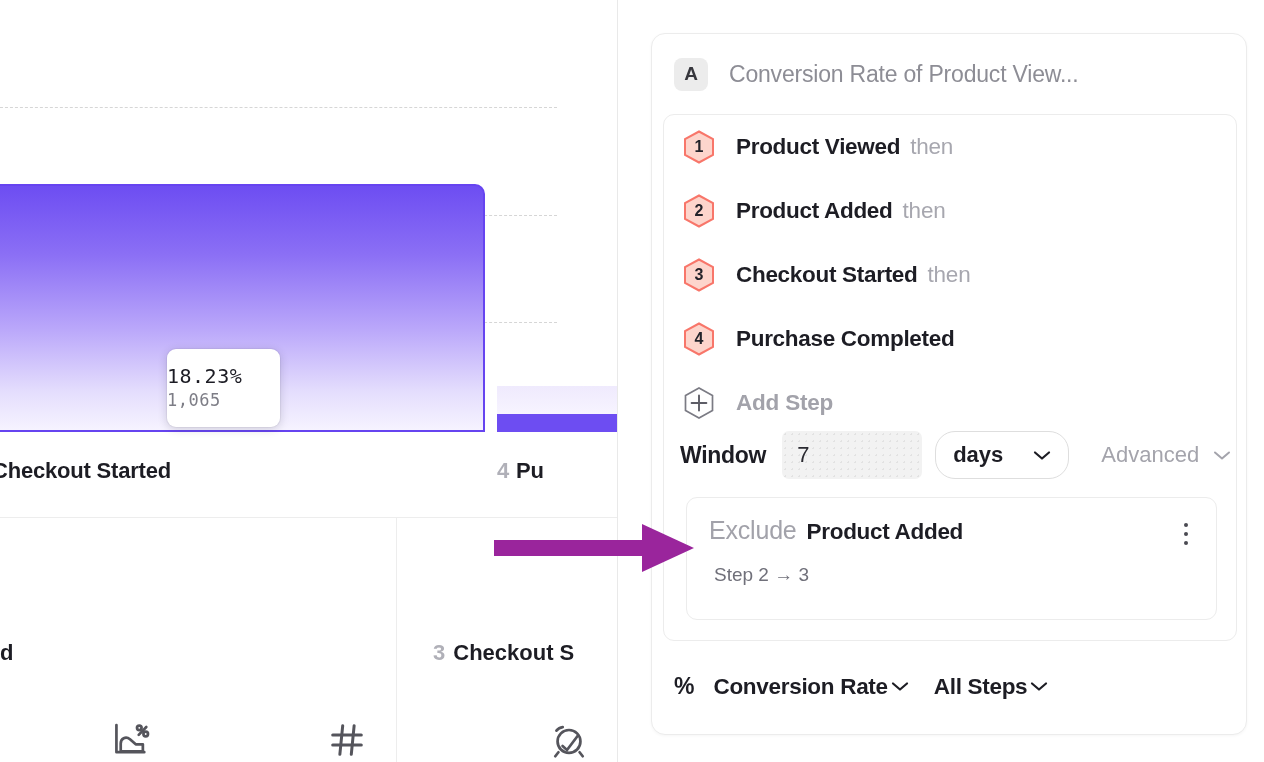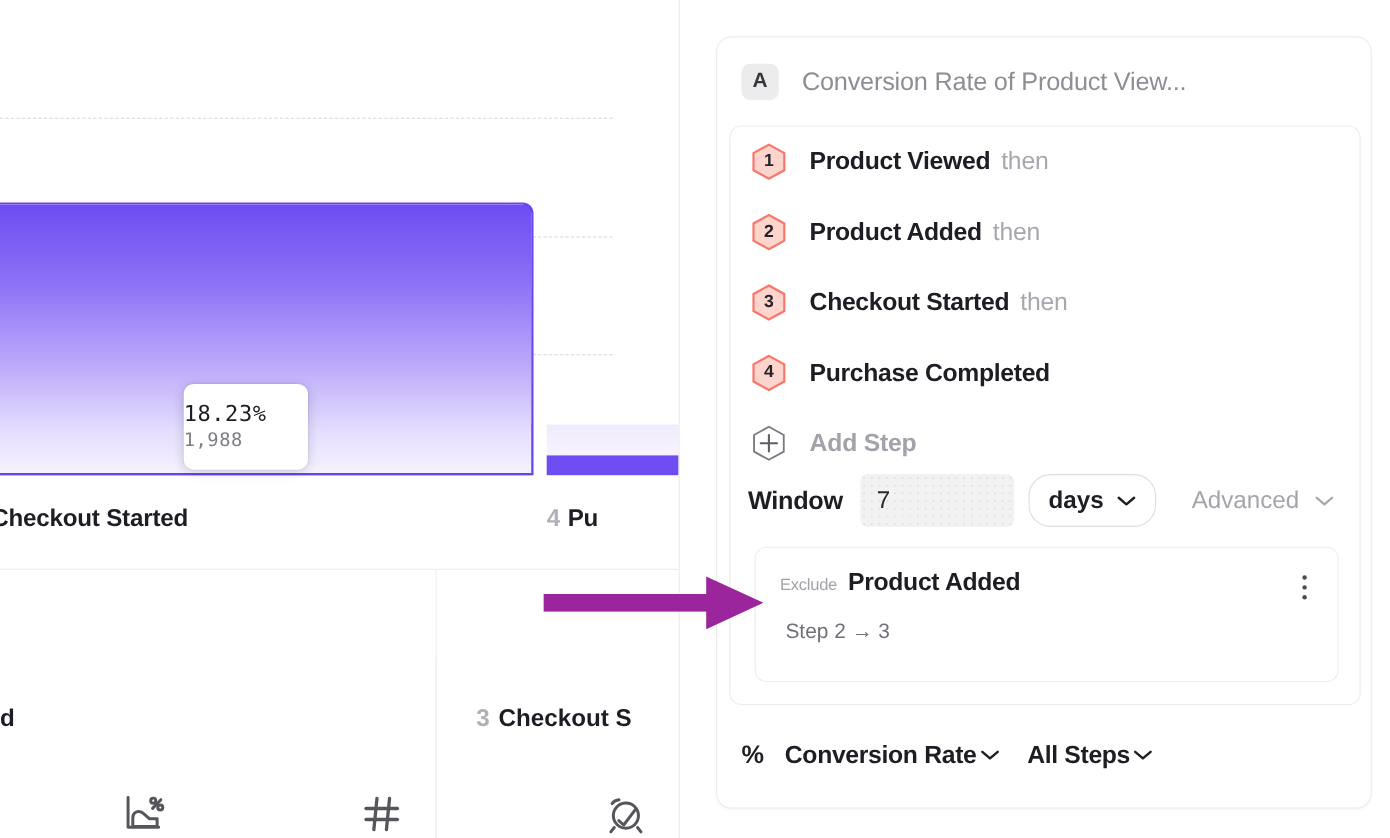--- a/index.html
+++ b/index.html
@@ -137,34 +137,34 @@
     margin-left:16px; width:140px; height:48px; border-radius:7px;
     background:#f2f2f2;
     background-image:radial-gradient(#e2e2e2 1px, transparent 1px);
     background-size:7px 7px;
     display:flex; align-items:center; padding:0 15px;
     font-size:22px; color:#2a2a31; border:none;
   }
   .unit-select {
     margin-left:13px; height:48px; min-width:110px; border:1px solid #dedede;
     border-radius:20px; background:#fff; display:flex; align-items:center;
-    justify-content:center; gap:12px; padding:0 17px;
+    justify-content:center; gap:30px; padding:0 17px;
     font-size:22px; font-weight:700; color:#1d1d24;
   }
   .advanced-btn {
     margin-left:32px; height:48px; display:flex; align-items:center; gap:14px;
     font-size:22px; color:#a4a4ac; font-weight:400;
   }
 
   .exclude-card {
     position:absolute; left:22px; top:382px; width:531px; height:123px;
     border:1px solid #ececec; border-radius:11px; background:#fff;
   }
   .exclude-head { position:absolute; left:22px; top:18px; right:44px; display:flex; align-items:baseline; }
-  .ex-word { font-size:15px; color:#a2a2aa; font-weight:400; letter-spacing:-.2px; }
+  .ex-word { font-size:25px; color:#a2a2aa; font-weight:400; letter-spacing:-.2px; }
   .ex-event { margin-left:10px; font-size:22.5px; font-weight:700; color:#1d1d24; letter-spacing:-.3px; }
   .ex-sub { position:absolute; left:27px; top:66px; font-size:19px; color:#70707a; font-weight:400; }
   .kebab { position:absolute; right:18px; top:22px; width:24px; height:28px; display:flex; flex-direction:column; align-items:center; justify-content:space-between; padding:3px 0; }
   .kebab i { display:block; width:4px; height:4px; border-radius:50%; background:#4a4a52; }
 
   .qfooter { position:absolute; left:0; bottom:0; height:95px; right:0; display:flex; align-items:center; padding-left:22px; }
   .pct-sign { font-size:23px; font-weight:700; color:#1d1d24; }
   .foot-item { margin-left:19px; display:flex; align-items:center; gap:3px; font-size:22.5px; font-weight:700; color:#1d1d24; letter-spacing:-.3px; }
   .foot-item.second { margin-left:25px; }
 
@@ -188,21 +188,21 @@
       <div class="bar-base"></div>
       <div class="bar-wrap">
         <div class="bar-outline"></div>
       </div>
 
       <div class="bar4-top"></div>
       <div class="bar4-base"></div>
 
       <div class="tooltip">
         <div class="tt-pct">18.23%</div>
-        <div class="tt-cnt">1,988</div>
+        <div class="tt-cnt">1,065</div>
       </div>
     </div>
 
     <div class="axis-row">
       <div class="axis-label axis-l3">
         <span>Checkout Started</span>
       </div>
       <div class="axis-label axis-l4">
         <span class="num">4</span><span>Pu</span>
       </div>

